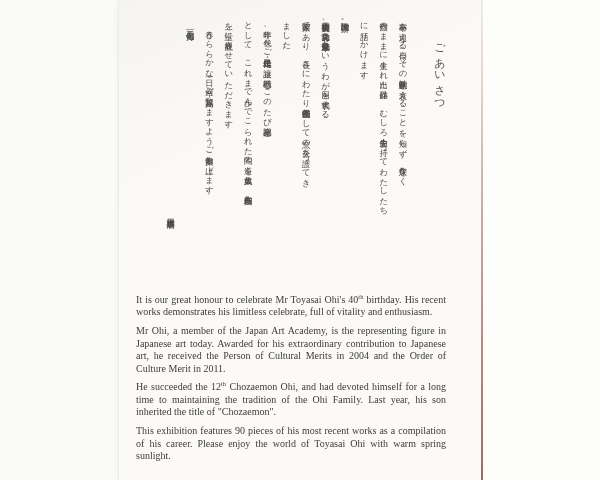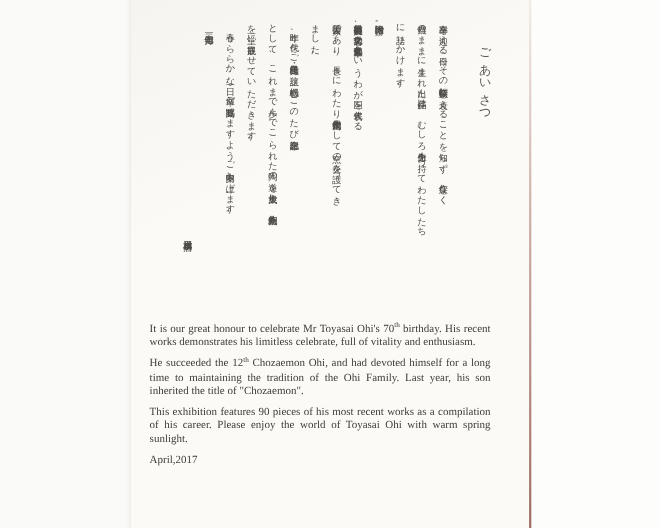--- a/index.html
+++ b/index.html
@@ -72,20 +72,20 @@
       <div class="jp-col">ました。</div>
       <div class="jp-col indent">昨年、代をご子息・年雄氏に譲り心機一転、このたび卒壽記念</div>
       <div class="jp-col">として、これまで歩んでこられた陶の道を集大成し、新作約九十点</div>
       <div class="jp-col">を一堂に展観させていただきます。</div>
       <div class="jp-col indent">春うららかな一日、何卒ご高覧賜りますようご案内申し上げます。</div>
       <div class="jp-col date">二〇一七年四月</div>
       <div class="jp-col sender">日本橋三越本店</div>
     </div>
 
     <div class="en-block">
-      <p><span>It is our great honour to celebrate Mr Toyasai Ohi's 70</span><sup>th</sup><span> birthday. His recent works demonstrates his limitless celebrate, full of vitality and enthusiasm.</span></p>
+      <p><span>It is our great honour to celebrate Mr Toyasai Ohi's 40</span><sup>th</sup><span> birthday. His recent works demonstrates his limitless celebrate, full of vitality and enthusiasm.</span></p>
+      <p>Mr Ohi, a member of the Japan Art Academy, is the representing figure in Japanese art today. Awarded for his extraordinary contribution to Japanese art, he received the Person of Cultural Merits in 2004 and the Order of Culture Merit in 2011.</p>
       <p><span>He succeeded the 12</span><sup>th</sup><span> Chozaemon Ohi, and had devoted himself for a long time to maintaining the tradition of the Ohi Family. Last year, his son inherited the title of "Chozaemon".</span></p>
       <p>This exhibition features 90 pieces of his most recent works as a compilation of his career. Please enjoy the world of Toyasai Ohi with warm spring sunlight.</p>
-      <p class="en-date">April,2017</p>
 
     </div>
   </div>
 </div>
 
 </body></html>

